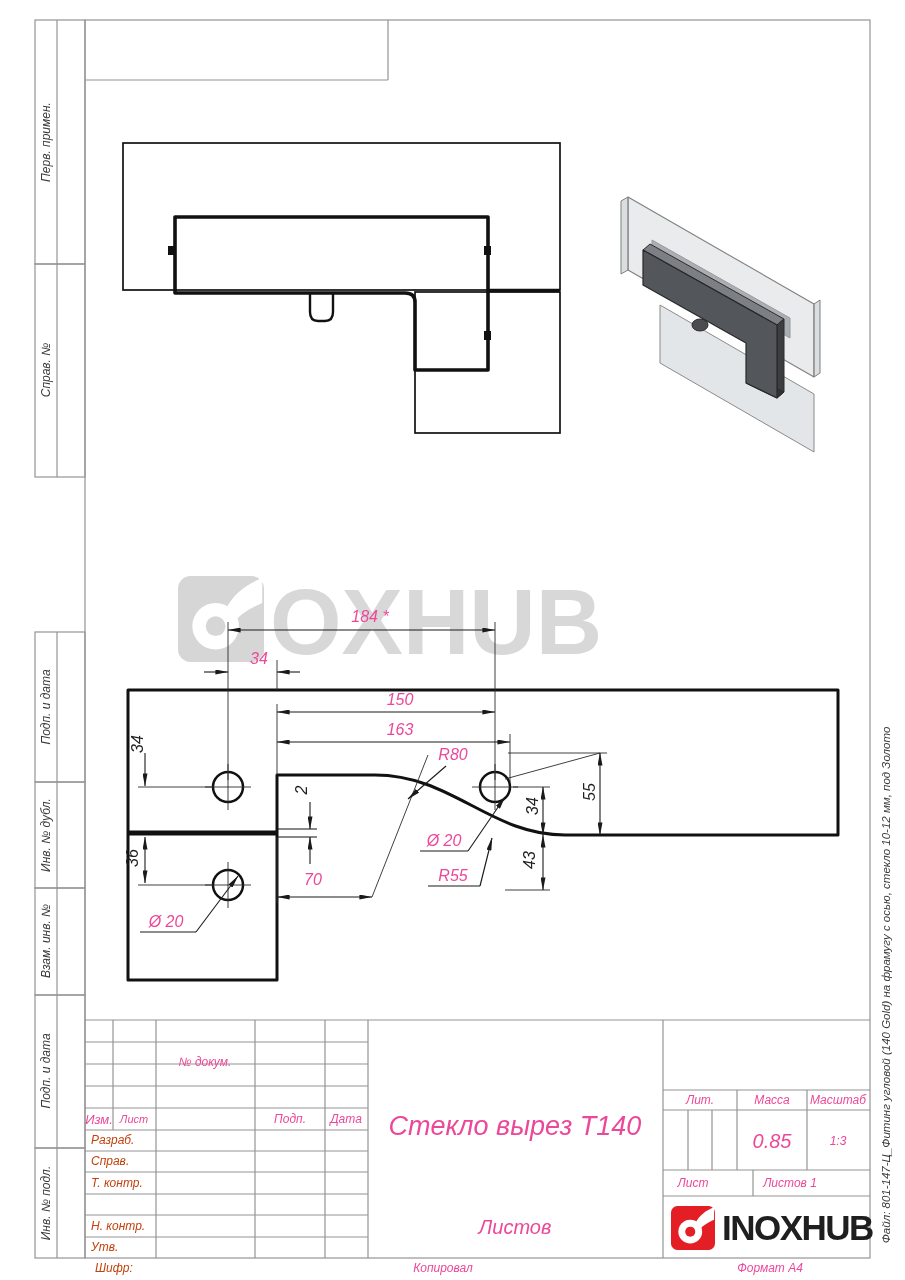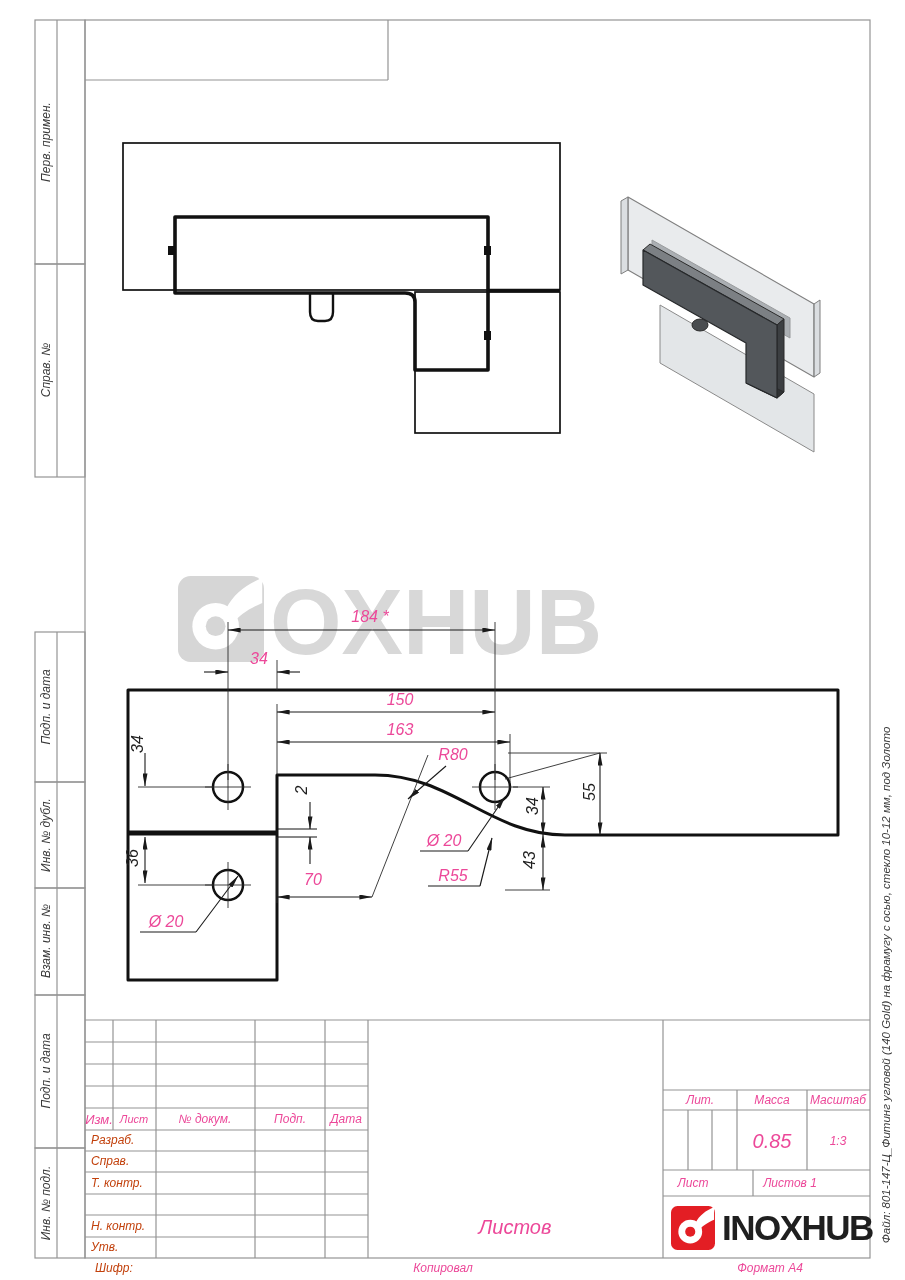--- a/index.html
+++ b/index.html
@@ -199,30 +199,31 @@
   <div class="rot dim" style="left:530px;top:860px">43</div>
   <div class="txt dim" style="left:313px;top:880px">70</div>
   <div class="txt dim" style="left:444px;top:841px">Ø 20</div>
   <div class="txt dim" style="left:453px;top:876px">R55</div>
   <div class="rot dim" style="left:138px;top:744px">34</div>
   <div class="rot dim" style="left:133px;top:858px">36</div>
   <div class="txt dim" style="left:166px;top:922px">Ø 20</div>
 
   <div class="txt tbl" style="left:99px;top:1119px;font-size:13px">Изм.</div>
   <div class="txt tbl" style="left:134px;top:1119px;font-size:11px">Лист</div>
-  <div class="txt tbl" style="left:205px;top:1119px">№ докум.</div>
+  <div class="txt tbl" style="left:205px;top:1062px">№ докум.</div>
   <div class="txt tbl" style="left:290px;top:1119px">Подп.</div>
   <div class="txt tbl" style="left:346px;top:1119px">Дата</div>
 
   <div class="txtl tbl" style="left:91px;top:1140px">Разраб.</div>
   <div class="txtl tbl" style="left:91px;top:1161px">Справ.</div>
   <div class="txtl tbl" style="left:91px;top:1183px">Т. контр.</div>
   <div class="txtl tbl" style="left:91px;top:1226px">Н. контр.</div>
   <div class="txtl tbl" style="left:91px;top:1247px">Утв.</div>
 
+  <div class="txt" style="left:515px;top:1126px;font-size:27px">Стекло вырез Т140</div>
   <div class="txt" style="left:515px;top:1227px;font-size:20px">Листов</div>
 
   <div class="txt tbl" style="left:700px;top:1100px">Лит.</div>
   <div class="txt tbl" style="left:772px;top:1100px">Масса</div>
   <div class="txt tbl" style="left:838px;top:1100px">Масштаб</div>
   <div class="txt" style="left:772px;top:1141px;font-size:20px">0.85</div>
   <div class="txt" style="left:838px;top:1141px;font-size:12px">1:3</div>
   <div class="txt tbl" style="left:693px;top:1183px">Лист</div>
   <div class="txt tbl" style="left:790px;top:1183px">Листов 1</div>
 

